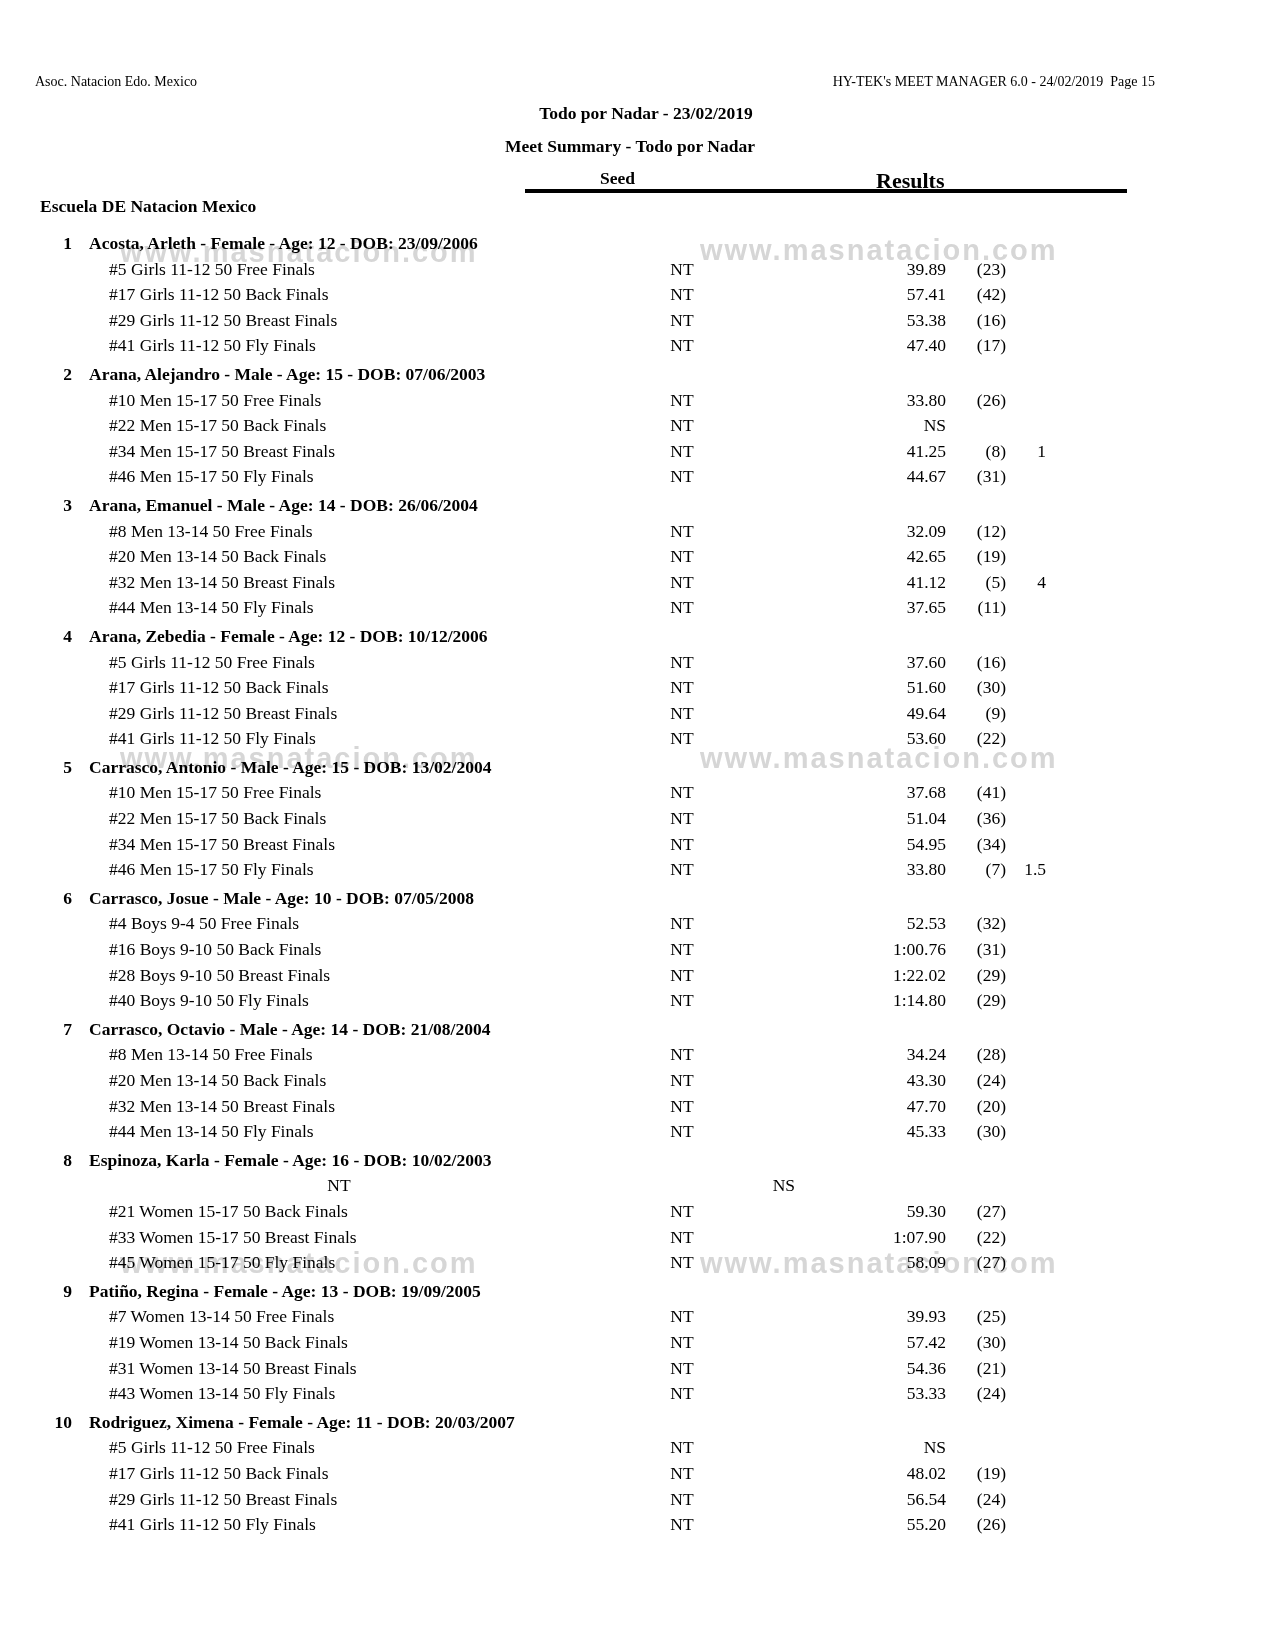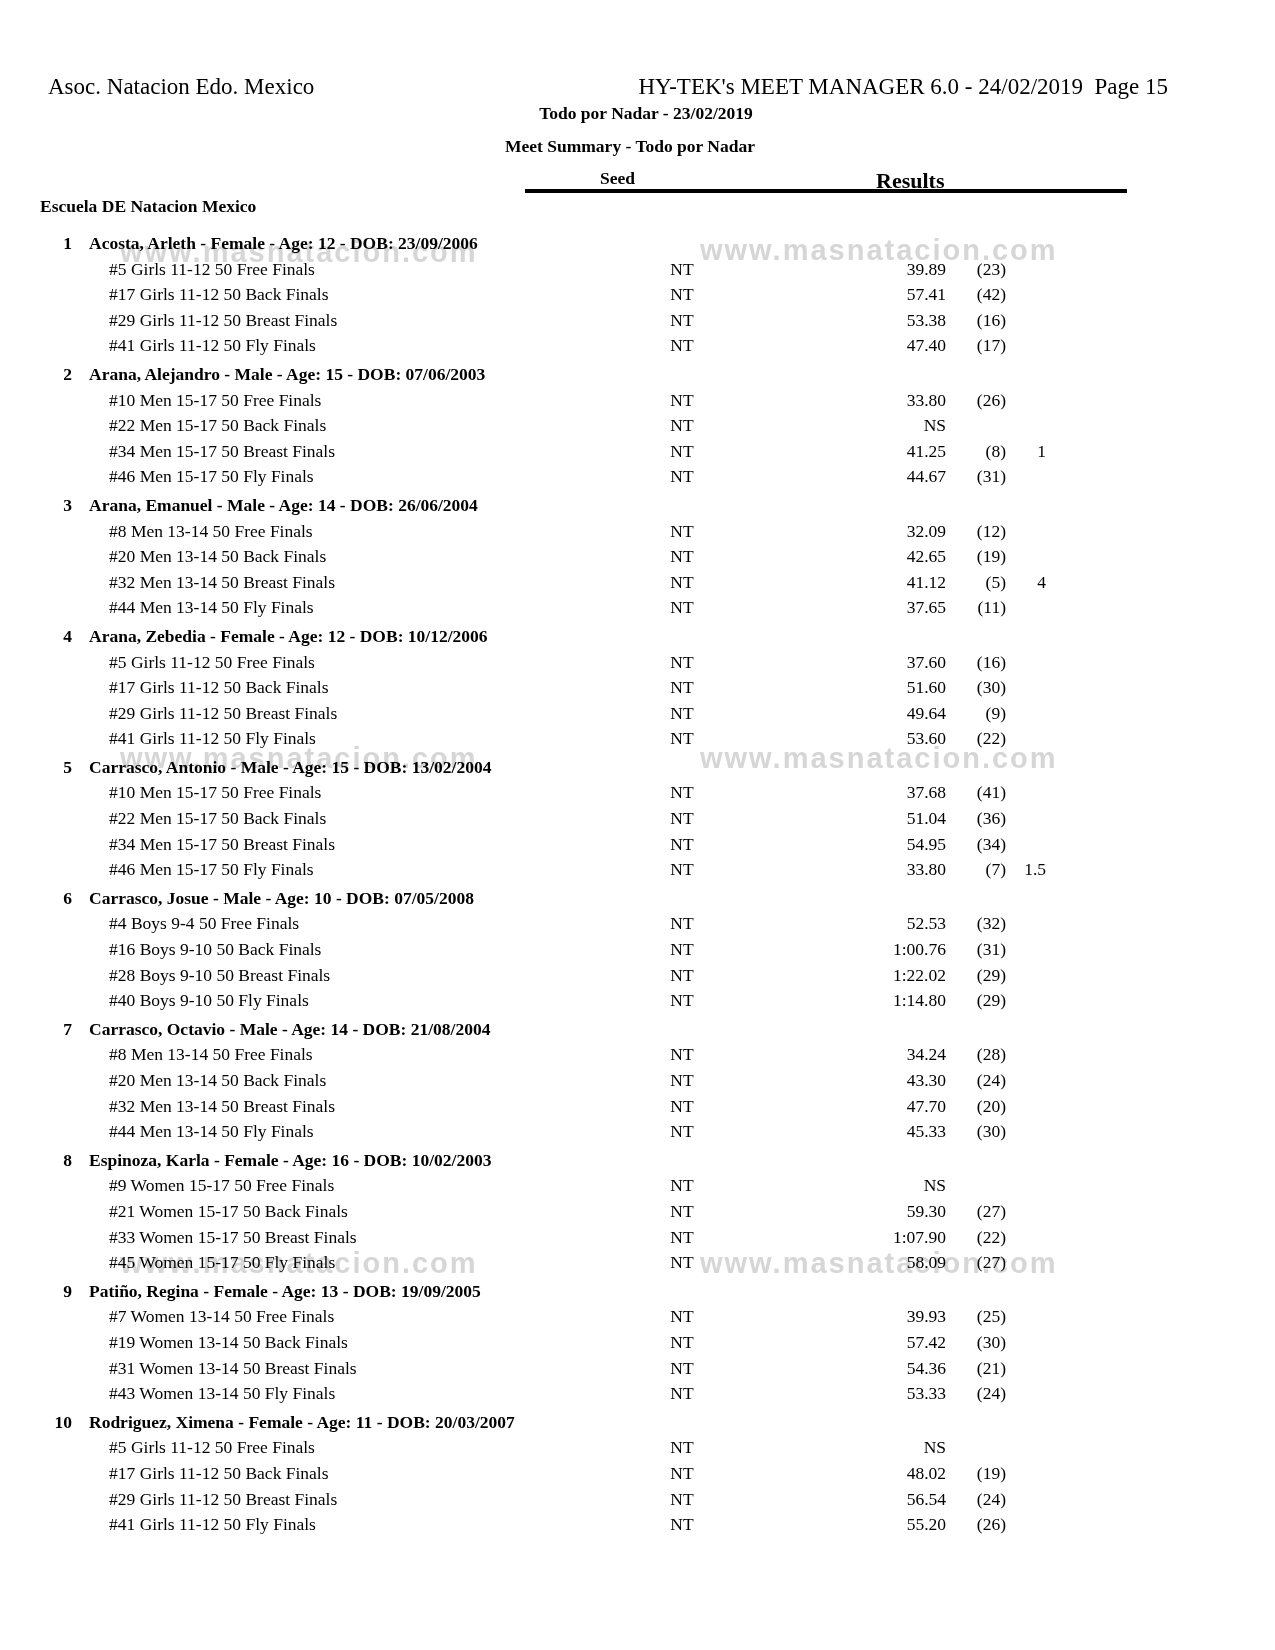--- a/index.html
+++ b/index.html
@@ -20,23 +20,23 @@
   .wm-1l { left:120px; top:236px; }
   .wm-1r { left:700px; top:234px; }
   .wm-2l { left:120px; top:742px; }
   .wm-2r { left:700px; top:742px; }
   .wm-3l { left:120px; top:1247px; }
   .wm-3r { left:700px; top:1247px; }
 
   .content { position:relative; z-index:1; }
 
   .hdr-row {
-    position:absolute; top:74px; left:48px; width:1120px;
+    position:absolute; top:74px; left:35px; width:1120px;
     display:flex; justify-content:space-between;
-    font-size:23px; white-space:pre;
+    font-size:14px; white-space:pre;
   }
   .title-line {
     position:absolute; top:103px; left:0; width:1260px;
     text-align:center; font-weight:bold; font-size:17.5px;padding-left:16px;
   }
   .subtitle-line {
     position:absolute; top:136px; left:0; width:1260px;
     text-align:center; font-weight:bold; font-size:17.5px;
   }
   .seed-h   { position:absolute; left:600px; top:168px; font-weight:bold; font-size:17.5px; }
@@ -305,21 +305,20 @@
             <span class="ev-name">#44 Men 13-14 50 Fly Finals</span>
             <span class="ev-seed">NT</span>
             <span class="ev-result">45.33</span>
             <span class="ev-rank">(30)</span>
             <span class="ev-points"></span>
           </div>
         </div>
         <div class="swimmer-block">
           <div class="sw-hdr"><span class="sw-num">8</span><span class="sw-info">Espinoza, Karla - Female - Age: 16 - DOB: 10/02/2003</span></div>
           <div class="event-row">
-            <span class="ev-name">#9 Women 15-17 50 Free Finals</span>
             <span class="ev-seed">NT</span>
             <span class="ev-result">NS</span>
             <span class="ev-rank"></span>
             <span class="ev-points"></span>
           </div>
           <div class="event-row">
             <span class="ev-name">#21 Women 15-17 50 Back Finals</span>
             <span class="ev-seed">NT</span>
             <span class="ev-result">59.30</span>
             <span class="ev-rank">(27)</span>

